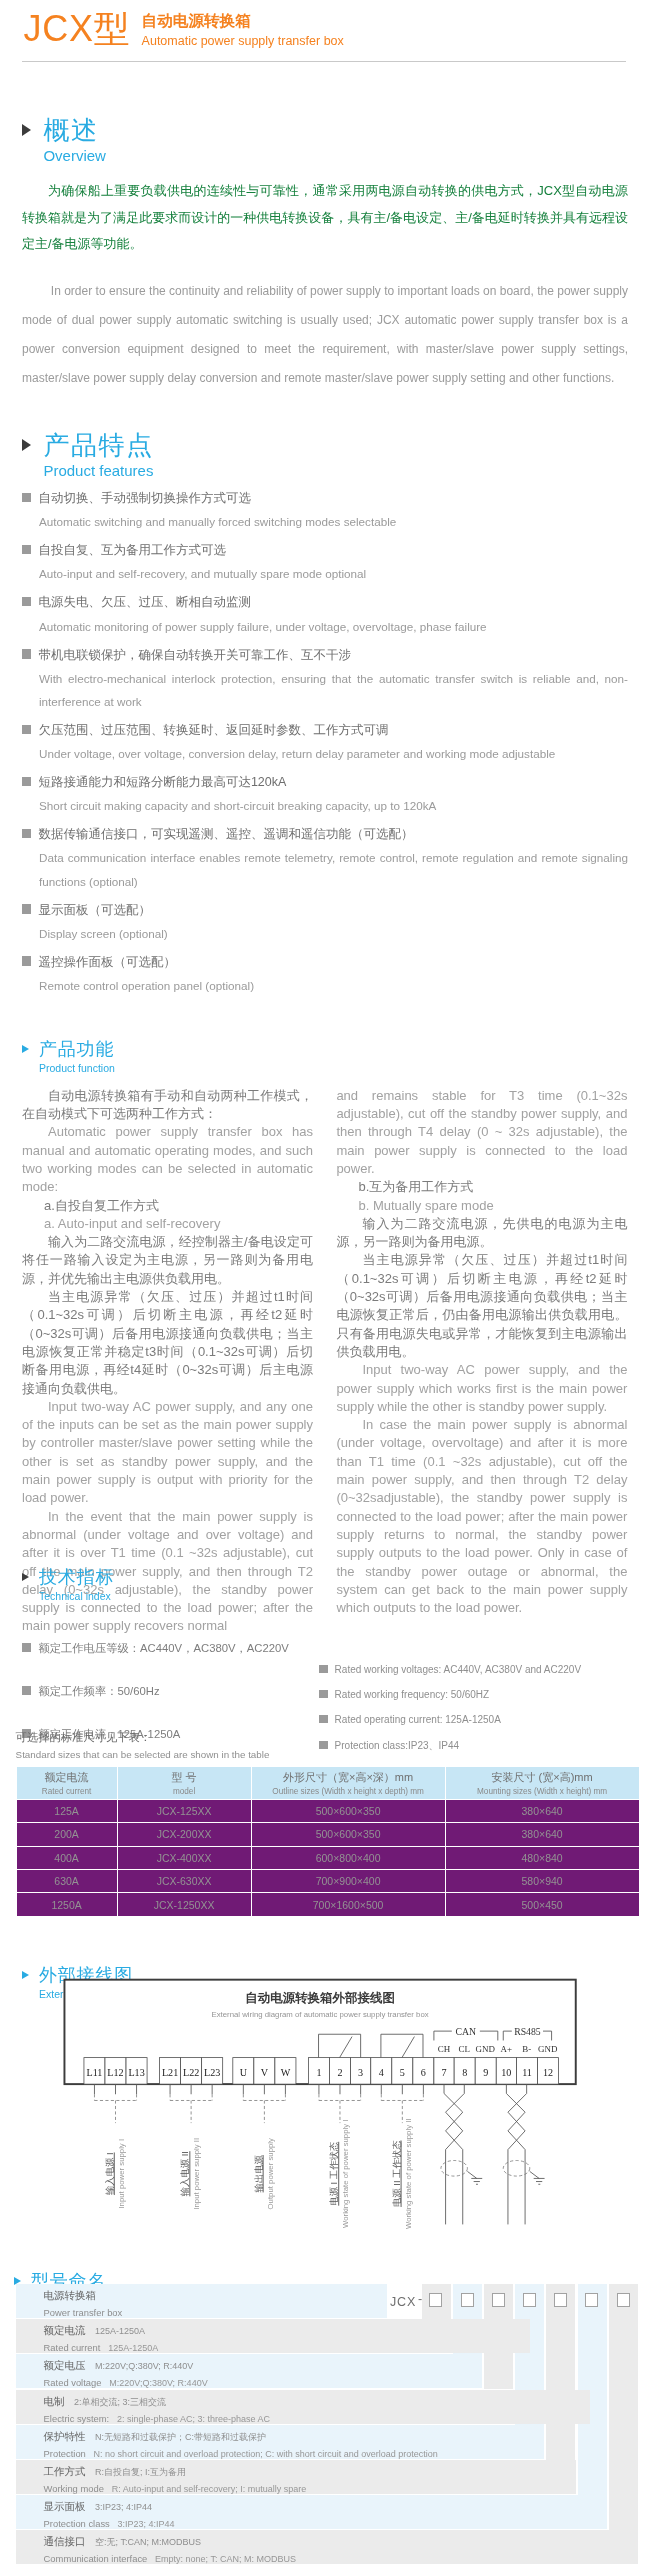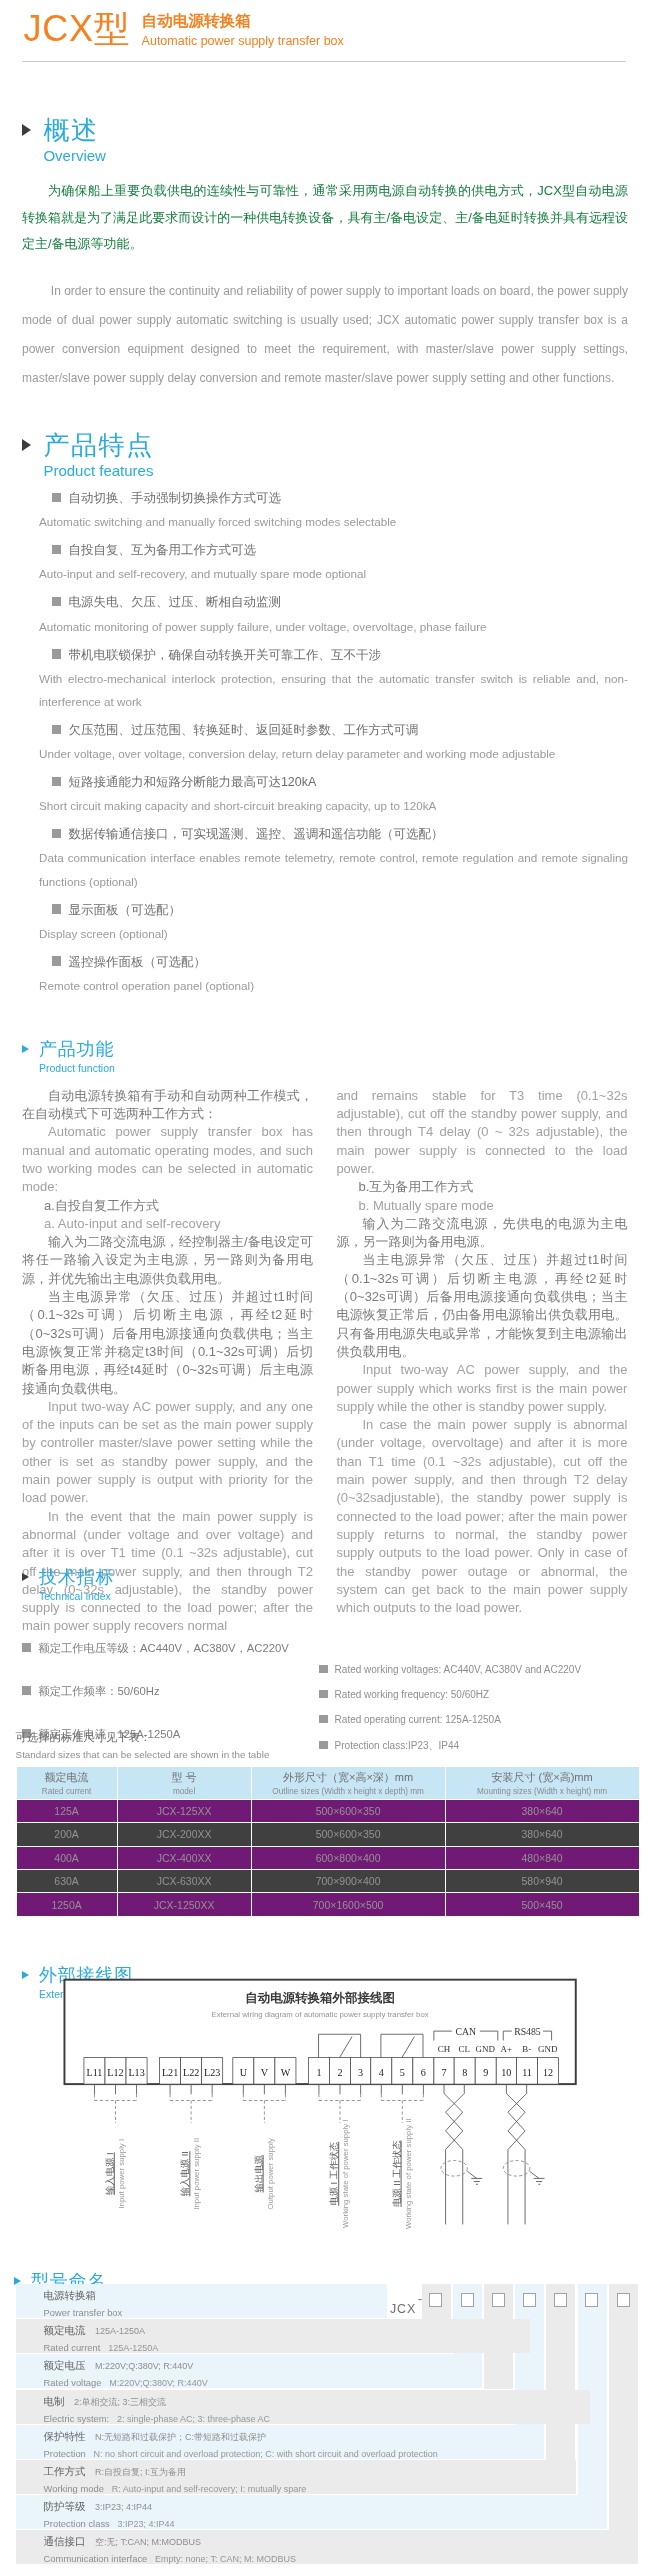--- a/index.html
+++ b/index.html
@@ -26,21 +26,21 @@
   .t-en-small { font-size:10.5px; color:#29abe2; margin-top:2.3px; }
 
   
   .sec-overview { position:absolute; top:75px; left:22px; width:606px; }
   .ov-zh { margin-top:14px; font-size:13px; line-height:26.5px; color:#15803d; text-align:justify; text-indent:2em; }
   .ov-en { margin-top:19px; font-size:12px; line-height:29px; color:#9b9b9b; text-align:justify; text-indent:2.4em; }
 
   
   .sec-features { position:absolute; top:390px; left:22px; width:606px; }
   .feat-list { margin-top:11px; }
-  .feat-zh { margin-top:8.6px; font-size:12.5px; color:#6e6e6e;margin-left:30px; }
+  .feat-zh { margin-top:8.6px; font-size:12.5px; color:#6e6e6e; }
   .sq { display:inline-block; width:9.4px; height:9.4px; background:#9a9a9a; margin-right:7px; }
   .sq.sm { width:8.6px; height:8.6px; }
   .feat-en { margin:3.1px 0 7px 17px; font-size:11.7px; line-height:23.4px; color:#9b9b9b; text-align:justify; }
 
   
   .sec-function { position:absolute; top:999px; left:22px; width:606px; }
   .fn-cols { display:flex; gap:23.4px; margin-top:12.5px; }
   .fn-col { width:291px; }
   .fn-col p { font-size:13px; line-height:18.3px; text-align:justify; text-indent:2em; }
   .fn-col p.p-zh { color:#7b7b7b; }
@@ -61,21 +61,21 @@
   
   .sizes-note { position:absolute; top:1730px; left:15.6px; }
   .sizes-note .zh { font-size:11.3px; color:#696969; }
   .sizes-note .en { font-size:9.8px; color:#8f8f8f; margin-top:3.9px; }
   table.sizes { position:absolute; top:1766px; left:15.6px; width:624px; border-collapse:collapse; table-layout:fixed; }
   table.sizes th { background:#c7e6f5; border:1.6px solid #fff; padding:3.1px 1.6px; font-weight:normal; }
   table.sizes th .h-zh { font-size:11px; color:#6f6f6f; }
   table.sizes th .h-en { font-size:8.2px; color:#8a8a8a; margin-top:1.6px; }
   table.sizes td { border:1.6px solid #fff; height:23.4px; text-align:center; font-size:10.5px; color:#939393; }
   table.sizes tr.odd td { background:#701a75; }
-  table.sizes tr.even td { background:#404040; }
+  table.sizes tr.even td { background:#701a75; }
   .c1 { width:101px; } .c2 { width:134px; } .c3 { width:194px; } .c4 { width:194px; }
 
   
   .sec-wiring-title { position:absolute; top:1925px; left:22px; }
   svg.wiring { position:absolute; top:1975px; left:0; }
   .sv-title-zh { font-size:16px; font-weight:bold; fill:#3a3a3a; }
   .sv-title-en { font-size:10px; fill:#949494; }
   .sv-term { font-size:13px; fill:#222; font-family:"Liberation Serif","DejaVu Serif",serif; }
   .sv-pin { font-size:11.5px; fill:#333; font-family:"Liberation Serif","DejaVu Serif",serif; }
   .sv-bus { font-size:12.5px; fill:#333; font-family:"Liberation Serif","DejaVu Serif",serif; }
@@ -93,21 +93,21 @@
   .nrow { position:absolute; left:15.6px; height:34px; padding:3.9px 0 0 28px; }
   .nrow.blue { background:#e9f4fb; }
   .nrow.gray { background:#ebebeb; }
   .nrow .l1 { white-space:nowrap; }
   .nrow .lab-zh { font-size:10.5px; color:#636363; }
   .nrow .val-zh { font-size:9px; color:#8f8f8f; margin-left:9.4px; }
   .nrow .l2 { margin-top:2.3px; white-space:nowrap; }
   .nrow .lab-en { font-size:9.4px; color:#8e8e8e; }
   .nrow .val-en { font-size:9px; color:#979797; margin-left:7.8px; }
   .nbox { position:absolute; top:9.4px; width:13.3px; height:13.3px; background:#fff; border:1.2px solid #a2a2a2; }
-  .njcx { position:absolute; top:18px; left:390px; font-size:12.5px; color:#6f6f6f; letter-spacing:0.8px; }
+  .njcx { position:absolute; top:11px; left:390px; font-size:12.5px; color:#6f6f6f; letter-spacing:0.8px; }
   .ndash { position:absolute; top:7.8px; left:418px; font-size:12.5px; color:#6f6f6f; }
 </style>
 </head>
 <body>
 
 <div class="page">
 
   <div class="header">
     <div class="brand">JCX型</div>
     <div class="brand-sub">
@@ -471,21 +471,21 @@
     </div>
     <div class="nrow blue" style="top:141px;width:528px">
       <div class="l1"><span class="lab-zh">保护特性</span><span class="val-zh">N:无短路和过载保护；C:带短路和过载保护</span></div>
       <div class="l2"><span class="lab-en">Protection</span><span class="val-en">N: no short circuit and overload protection; C: with short circuit and overload protection</span></div>
     </div>
     <div class="nrow gray" style="top:176px;width:560px">
       <div class="l1"><span class="lab-zh">工作方式</span><span class="val-zh">R:自投自复; I:互为备用</span></div>
       <div class="l2"><span class="lab-en">Working mode</span><span class="val-en">R: Auto-input and self-recovery; I: mutually spare</span></div>
     </div>
     <div class="nrow blue" style="top:211px;width:591px">
-      <div class="l1"><span class="lab-zh">防护等级</span><span class="val-zh">3:IP23; 4:IP44</span></div>
+      <div class="l1"><span class="lab-zh">显示面板</span><span class="val-zh">3:IP23; 4:IP44</span></div>
       <div class="l2"><span class="lab-en">Protection class</span><span class="val-en">3:IP23; 4:IP44</span></div>
     </div>
     <div class="nrow gray" style="top:246px;width:622px">
       <div class="l1"><span class="lab-zh">通信接口</span><span class="val-zh">空:无; T:CAN; M:MODBUS</span></div>
       <div class="l2"><span class="lab-en">Communication interface</span><span class="val-en">Empty: none; T: CAN; M: MODBUS</span></div>
     </div>
 
     <div class="njcx">JCX</div>
     <div class="ndash">-</div>
     <div class="nbox" style="left:429px"></div>

